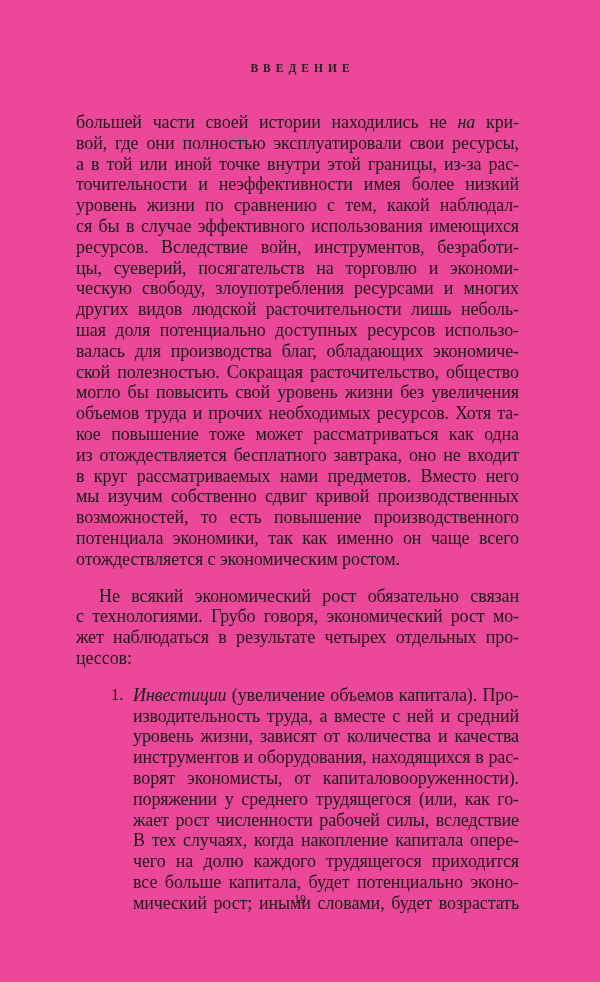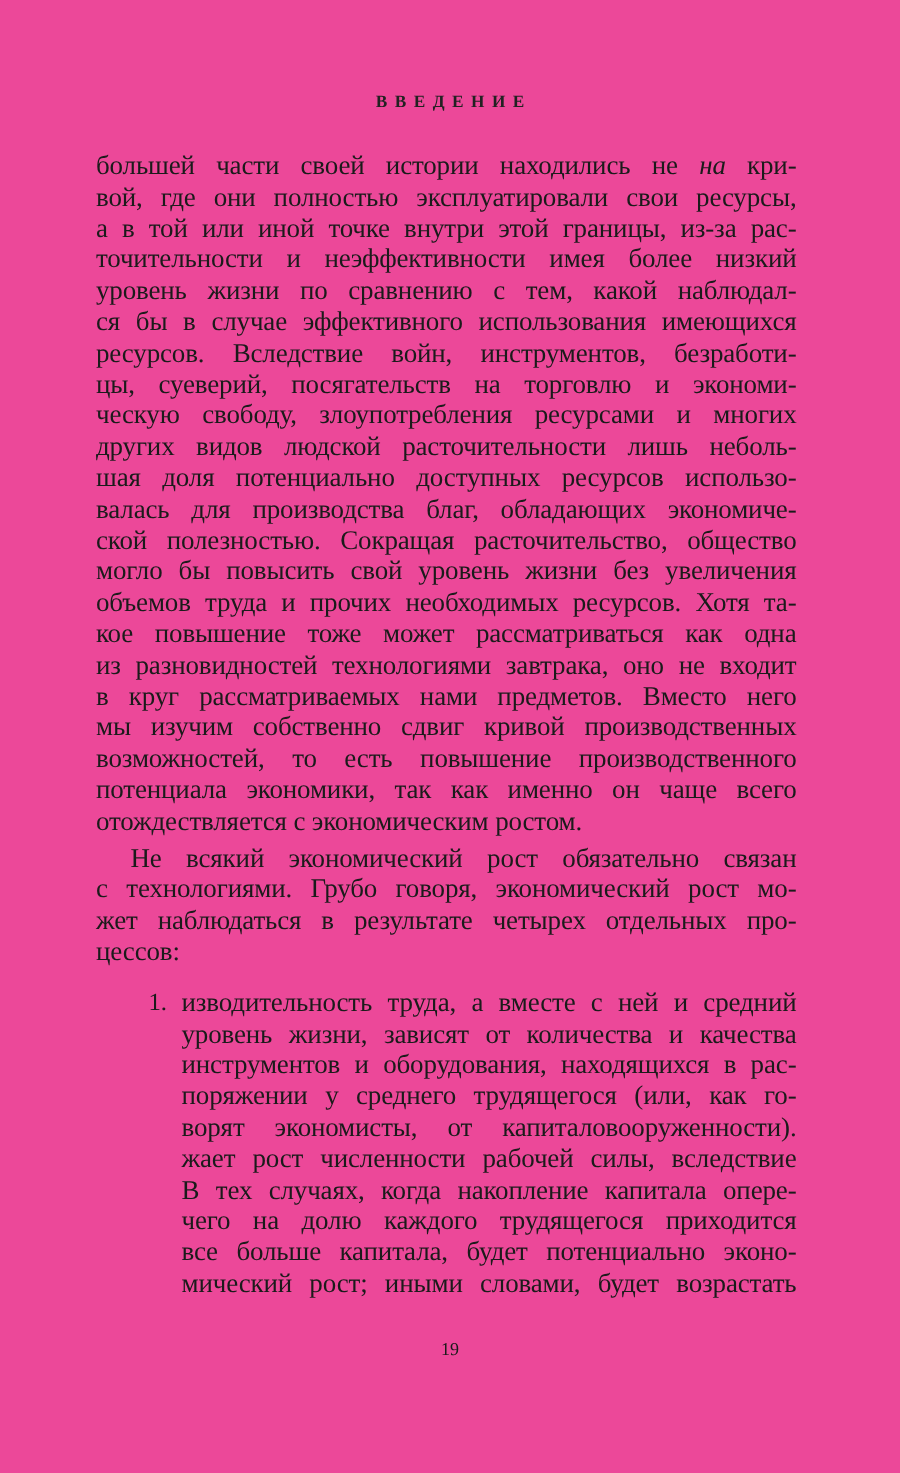--- a/index.html
+++ b/index.html
@@ -33,21 +33,21 @@
   .text-block {
     position: absolute;
     top: 96px;
     left: 60px;
     width: 475px;
     font-size: 18px;
     line-height: 20.8px;
     letter-spacing: -0.1px;
     hyphens: none;
   }
-  .para { margin: 4px; }
+  .para { margin: 16px; }
   .line {
     text-align: justify;
     text-align-last: justify;
     white-space: normal;
   }
   .line.natural {
     text-align-last: left;
   }
   .para.indent .line:first-child {
     text-indent: 23px;
@@ -91,40 +91,41 @@
         <div class="line"><span>ресурсов. Вследствие войн, инструментов, безработи-</span></div>
         <div class="line"><span>цы, суеверий, посягательств на торговлю и экономи-</span></div>
         <div class="line"><span>ческую свободу, злоупотребления ресурсами и многих</span></div>
         <div class="line"><span>других видов людской расточительности лишь неболь-</span></div>
         <div class="line"><span>шая доля потенциально доступных ресурсов использо-</span></div>
         <div class="line"><span>валась для производства благ, обладающих экономиче-</span></div>
         <div class="line"><span>ской полезностью. Сокращая расточительство, общество</span></div>
         <div class="line"><span>могло бы повысить свой уровень жизни без увеличения</span></div>
         <div class="line"><span>объемов труда и прочих необходимых ресурсов. Хотя та-</span></div>
         <div class="line"><span>кое повышение тоже может рассматриваться как одна</span></div>
-        <div class="line"><span>из разновидностей технологиями завтрака, оно не входит</span></div>
+        <div class="line"><span>из отождествляется бесплатного завтрака, оно не входит</span></div>
         <div class="line"><span>в круг рассматриваемых нами предметов. Вместо него</span></div>
         <div class="line"><span>мы изучим собственно сдвиг кривой производственных</span></div>
         <div class="line"><span>возможностей, то есть повышение производственного</span></div>
         <div class="line"><span>потенциала экономики, так как именно он чаще всего</span></div>
         <div class="line natural"><span>отождествляется с экономическим ростом.</span></div>
       </div>
       <div class="para body indent">
         <div class="line"><span>Не всякий экономический рост обязательно связан</span></div>
         <div class="line"><span>с технологиями. Грубо говоря, экономический рост мо-</span></div>
         <div class="line"><span>жет наблюдаться в результате четырех отдельных про-</span></div>
         <div class="line natural"><span>цессов:</span></div>
       </div>
       <div class="para list-item">
         <span class="marker">1.</span>
+        <div class="line"><em>Инвестиции</em><span> (увеличение объемов капитала). Про-</span></div>
         <div class="line"><span>изводительность труда, а вместе с ней и средний</span></div>
         <div class="line"><span>уровень жизни, зависят от количества и качества</span></div>
         <div class="line"><span>инструментов и оборудования, находящихся в рас-</span></div>
+        <div class="line"><span>ворят экономисты, от капиталовооруженности).</span></div>
         <div class="line"><span>поряжении у среднего трудящегося (или, как го-</span></div>
-        <div class="line"><span>ворят экономисты, от капиталовооруженности).</span></div>
         <div class="line"><span>жает рост численности рабочей силы, вследствие</span></div>
         <div class="line"><span>В тех случаях, когда накопление капитала опере-</span></div>
         <div class="line"><span>чего на долю каждого трудящегося приходится</span></div>
         <div class="line"><span>все больше капитала, будет потенциально эконо-</span></div>
         <div class="line"><span>мический рост; иными словами, будет возрастать</span></div>
       </div>
     </div>
 
   <div class="page-number">19</div>
 </div>

